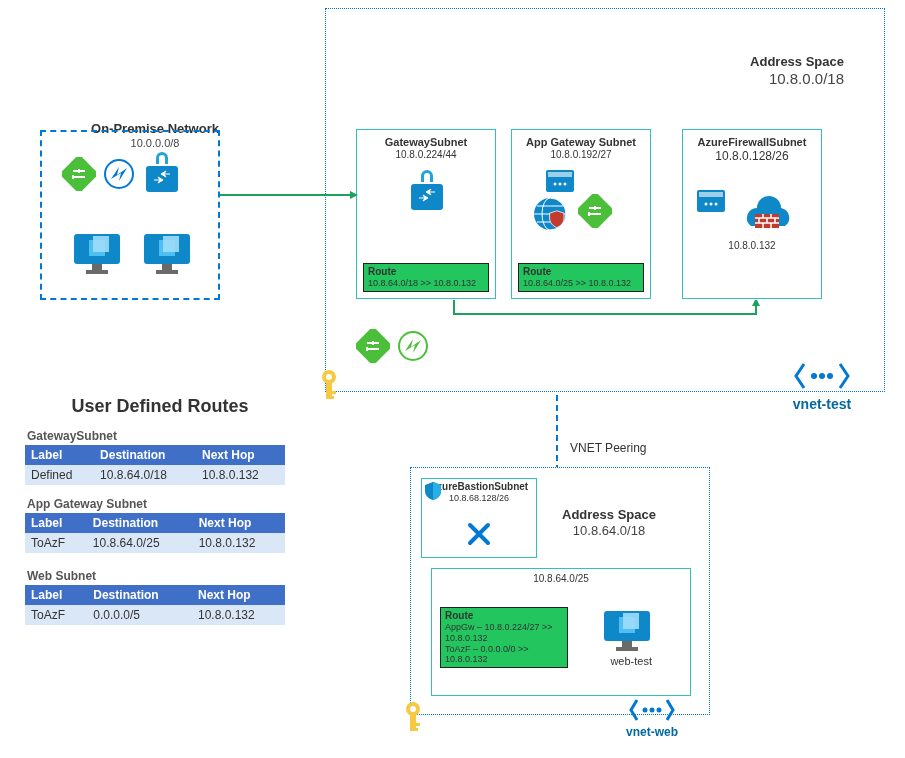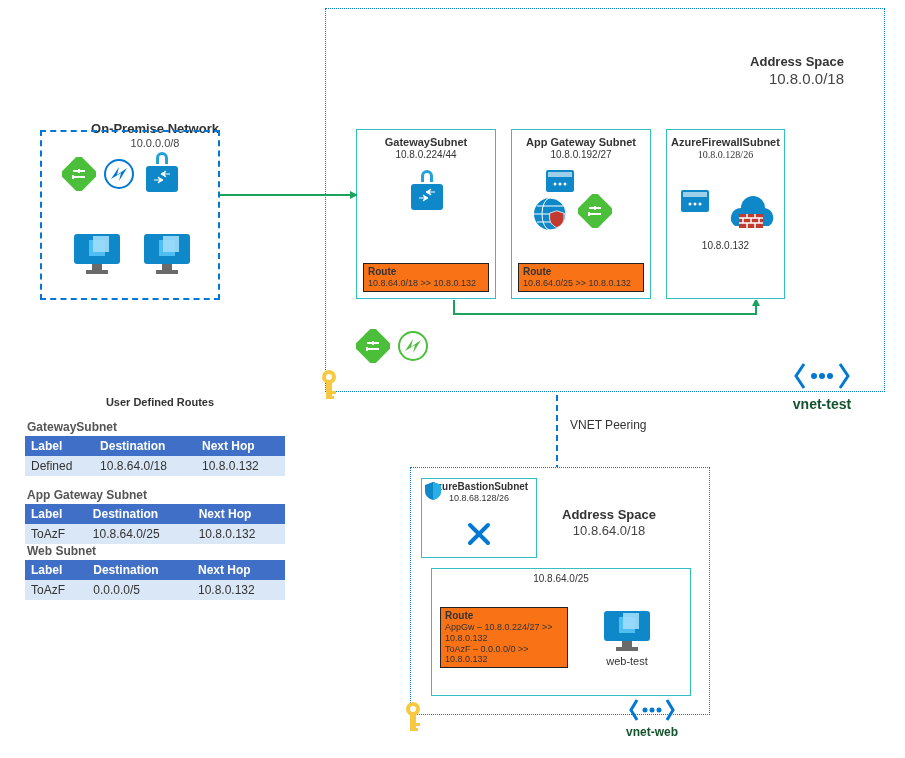--- a/index.html
+++ b/index.html
@@ -22,21 +22,21 @@
     border: 1px dotted #0078d4;
   }
   .subnet-box {
     border: 1px solid #31bfc0;
   }
   .route-box {
     border: 1px solid #222;
     padding: 2px 4px;
     font-size: 9px;
     line-height: 1.2;
-    background: #f97316;
+    background: #22c55e;
   }
   .route-box .route-title { font-weight: bold; font-size: 10px; }
   .onprem-box {
     border: 2px dashed #0078d4;
   }
   .tbl {
     border-collapse: collapse;
     width: 260px;
     font-size: 12px;
   }
@@ -52,26 +52,26 @@
     padding: 3px 6px;
   }
   .tbl caption {
     text-align: left;
     color: #555;
     font-weight: 600;
     padding: 0 0 2px 2px;
     font-size: 12px;
   }
   .vnet-name-label {
-    color: #14532d;
+    color: #0369a1;
     font-weight: 600;
     font-size: 14px;
     text-align: center;
   }
-  .peer-label { font-size: 12px; }
+  .peer-label { font-size: 12px; margin-top: 23px; }
   svg { display: block; }
 </style>
 </head>
 <body>
 
 <div class="abs lbl" style="left:70px; top:90px; width:170px;">
   <div class="title">On-Premise Network</div>
   <div class="cidr">10.0.0.0/8</div>
 </div>
 <div class="abs onprem-box" style="left:40px; top:130px; width:180px; height:170px;">
@@ -166,24 +166,24 @@
           <rect x="3" y="3" width="28" height="28" fill="#4bbf3a" transform="rotate(45 17 17)"></rect>
           <path d="M11 14 h6 M17 12 v4 M17 20 h-6 M11 22 v-4 M23 14 h-6 M23 20 h-6" stroke="#fff" stroke-width="2" fill="none"></path>
         </svg>
     </div>
     <div class="abs route-box" style="left:6px; bottom:6px; right:6px;">
       <div class="route-title">Route</div>
       <div>10.8.64.0/25 &gt;&gt; 10.8.0.132</div>
     </div>
   </div>
 
-  <div class="abs subnet-box" style="left:340px; top:120px; width:119px; height:170px;">
+  <div class="abs subnet-box" style="left:356px; top:120px; width:140px; height:170px;">
     <div class="lbl" style="padding-top:6px;">
       <div style="font-size:11px;font-weight:600;">AzureFirewallSubnet</div>
-      <div style="font-size:10px;font-family:Liberation Serif, serif;">10.8.0.128/26</div>
+      <div style="font-size:12px;">10.8.0.128/26</div>
     </div>
     <div class="abs" style="left:14px; top:60px;">
       <svg width="28" height="22">
           <rect width="28" height="22" rx="2" fill="#0e88c9"></rect>
           <rect x="2" y="2" width="24" height="5" fill="#fff" opacity="0.6"></rect>
           <circle cx="9" cy="14" r="1.5" fill="#fff"></circle>
           <circle cx="14" cy="14" r="1.5" fill="#fff"></circle>
           <circle cx="19" cy="14" r="1.5" fill="#fff"></circle>
         </svg>
     </div>
@@ -276,21 +276,21 @@
 
   <div class="abs subnet-box" style="left:20px; top:100px; width:260px; height:128px;">
     <div class="lbl" style="padding-top:4px;">
       <div style="font-size:10px;">10.8.64.0/25</div>
     </div>
     <div class="abs route-box" style="left:8px; top:38px; width:128px;">
       <div class="route-title">Route</div>
       <div>AppGw – 10.8.0.224/27 &gt;&gt; 10.8.0.132</div>
       <div>ToAzF – 0.0.0.0/0 &gt;&gt; 10.8.0.132</div>
     </div>
-    <div class="abs" style="left:170px; top:40px; text-align:center;">
+    <div class="abs" style="left:170px; top:40px; text-align:right;">
       <svg width="50" height="46">
           <rect x="2" y="2" width="46" height="30" rx="3" fill="#0e88c9"></rect>
           <rect x="20" y="32" width="10" height="6" fill="#6a6a6a"></rect>
           <rect x="14" y="38" width="22" height="4" fill="#6a6a6a"></rect>
           <rect x="17" y="8" width="16" height="16" fill="#4fbff2"></rect>
           <rect x="21" y="4" width="16" height="16" fill="#9ddcfa" opacity="0.9"></rect>
         </svg>
       <div style="font-size:11px;">web-test</div>
     </div>
   </div>
@@ -324,21 +324,21 @@
 </div>
 
 <div class="abs" style="left:450px; top:300px;">
   <svg width="330" height="26">
       <path d="M4 0 L4 14 L306 14 L306 2" stroke="#19a35b" stroke-width="2" fill="none"></path>
       <polygon points="302,6 306,-2 310,6" fill="#19a35b"></polygon>
     </svg>
 </div>
 
 <div class="abs" style="left:25px; top:365px; width:270px;">
-  <div class="title" style="text-align:center; font-size:11px;">User Defined Routes</div>
+  <div class="title" style="text-align:center; font-size:18px;">User Defined Routes</div>
   <div id="routes-tables">
       <table class="tbl" style="margin-top: 12px;">
         <caption>GatewaySubnet</caption>
         <thead>
           <tr>
             <th>Label</th>
             <th>Destination</th>
             <th>Next Hop</th>
           </tr>
         </thead>
@@ -360,21 +360,21 @@
           </tr>
         </thead>
         <tbody>
           <tr>
             <td>ToAzF</td>
             <td>10.8.64.0/25</td>
             <td>10.8.0.132</td>
           </tr>
         </tbody>
       </table>
-      <table class="tbl" style="margin-top: 0; padding-left: 41px;">
+      <table class="tbl" style="margin-top: 16px; padding-left: 41px;">
         <caption>Web Subnet</caption>
         <thead>
           <tr>
             <th>Label</th>
             <th>Destination</th>
             <th>Next Hop</th>
           </tr>
         </thead>
         <tbody>
           <tr>

